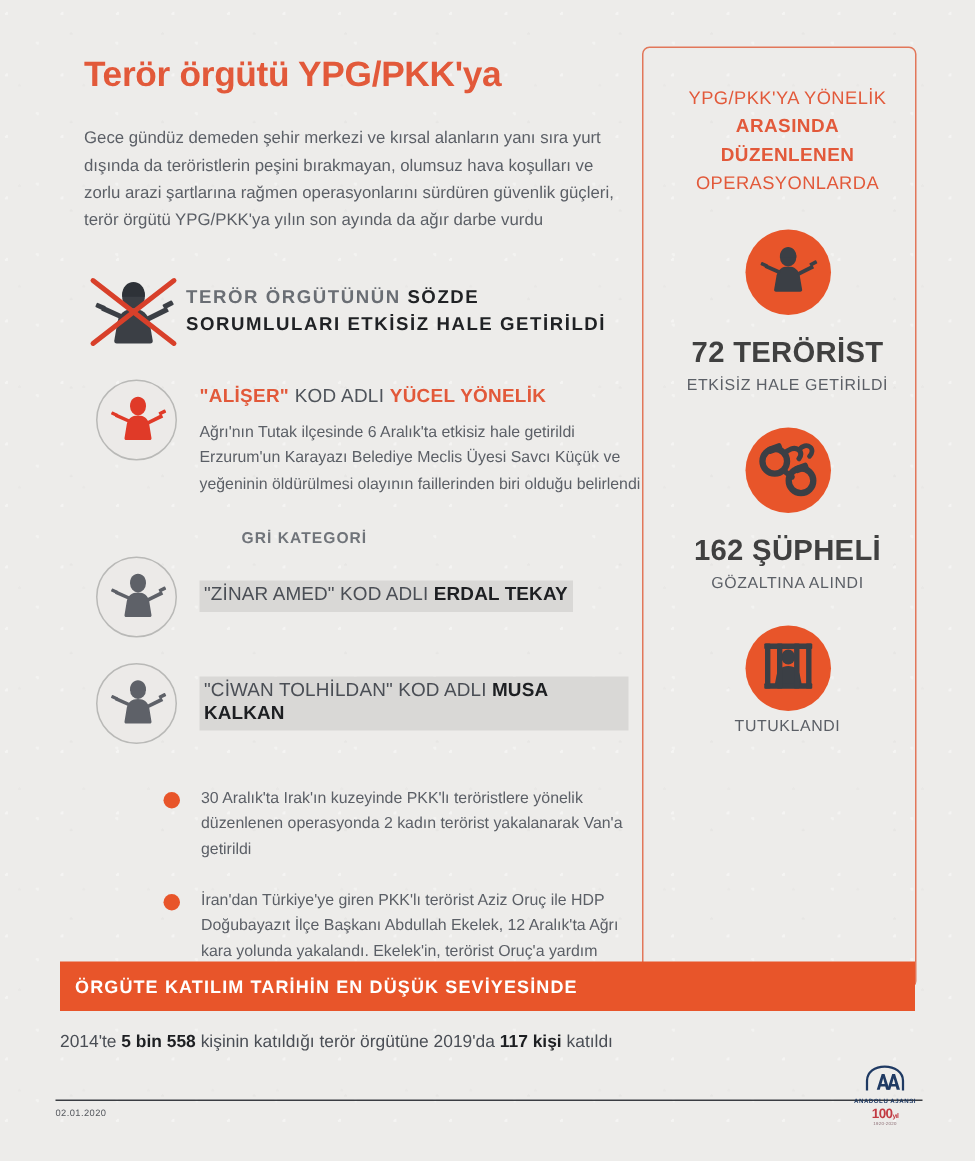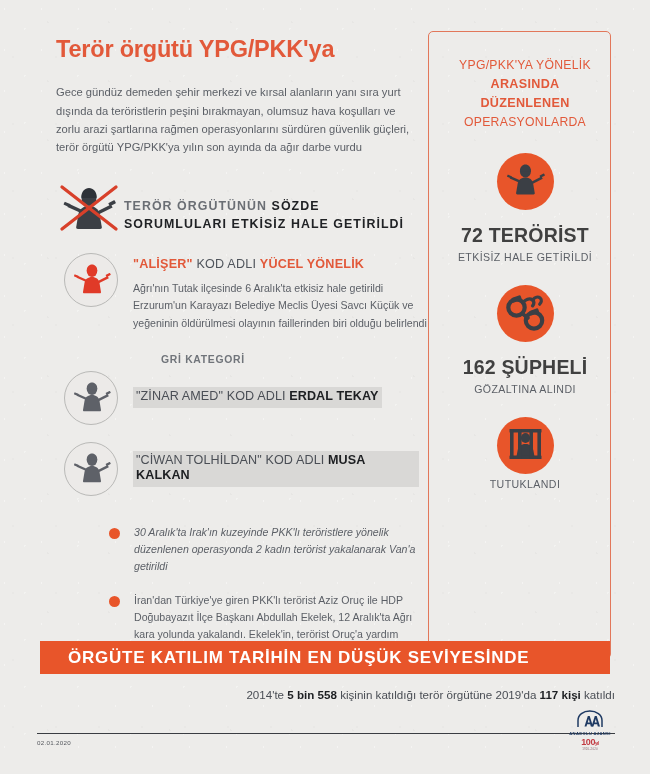--- a/index.html
+++ b/index.html
@@ -52,21 +52,21 @@
     color: #5b5f66;
     font-size: 11.2px;
     line-height: 1.63;
     margin: 0;
     width: 356px;
   }
 
   
   .sec-head {
     display: flex;
-    align-items: flex-end;
+    align-items: center;
     margin-top: 26px;
   }
   .sec-head .icon-x {
     width: 66px;
     flex: 0 0 66px;
     height: 52px;
     position: relative;
   }
   .sec-head-text {
     font-size: 12.4px;
@@ -133,21 +133,21 @@
     letter-spacing: .1px;
     background: #d9d8d6;
     padding: 2px 4px 3px 3px;
     line-height: 1.25;
   }
   .gray-name b { color: #1d1f22; }
 
   
   .bullets { margin-top: 28px; }
   .bullet { display: flex; margin-top: 16px; }
-  .bullet:first-child { margin-top: 12px; font-style: italic; }
+  .bullet:first-child { margin-top: 12px; }
   .dot {
     width: 11px; height: 11px; flex: 0 0 11px;
     border-radius: 50%;
     background: #e8552a;
     margin: 4px 0 0 53px;
   }
   .bullet p {
     margin: 0 0 0 14px;
     color: #5b5f66;
     font-size: 10.6px;
@@ -205,33 +205,32 @@
     left: 40px;
     top: 641px;
     width: 570px;
     height: 33px;
     background: #e8552a;
     display: flex;
     align-items: center;
   }
   .orange-bar span {
     color: #ffffff;
-    font-size: 17px;
+    font-size: 12px;
     font-weight: bold;
     letter-spacing: .75px;
-    padding-left: 28px;
+    padding-left: 10px;
   }
   .bottom-line {
     position: absolute;
     left: 40px;
     top: 688px;
     width: 575px;
     color: #4a4e55;
     font-size: 11.6px;
-    text-align: right;
   }
   .bottom-line b { color: #1d1f22; }
 
   .footer-rule {
     position: absolute;
     left: 37px;
     top: 733px;
     width: 578px;
     height: 1px;
     background: #3a3d42;

